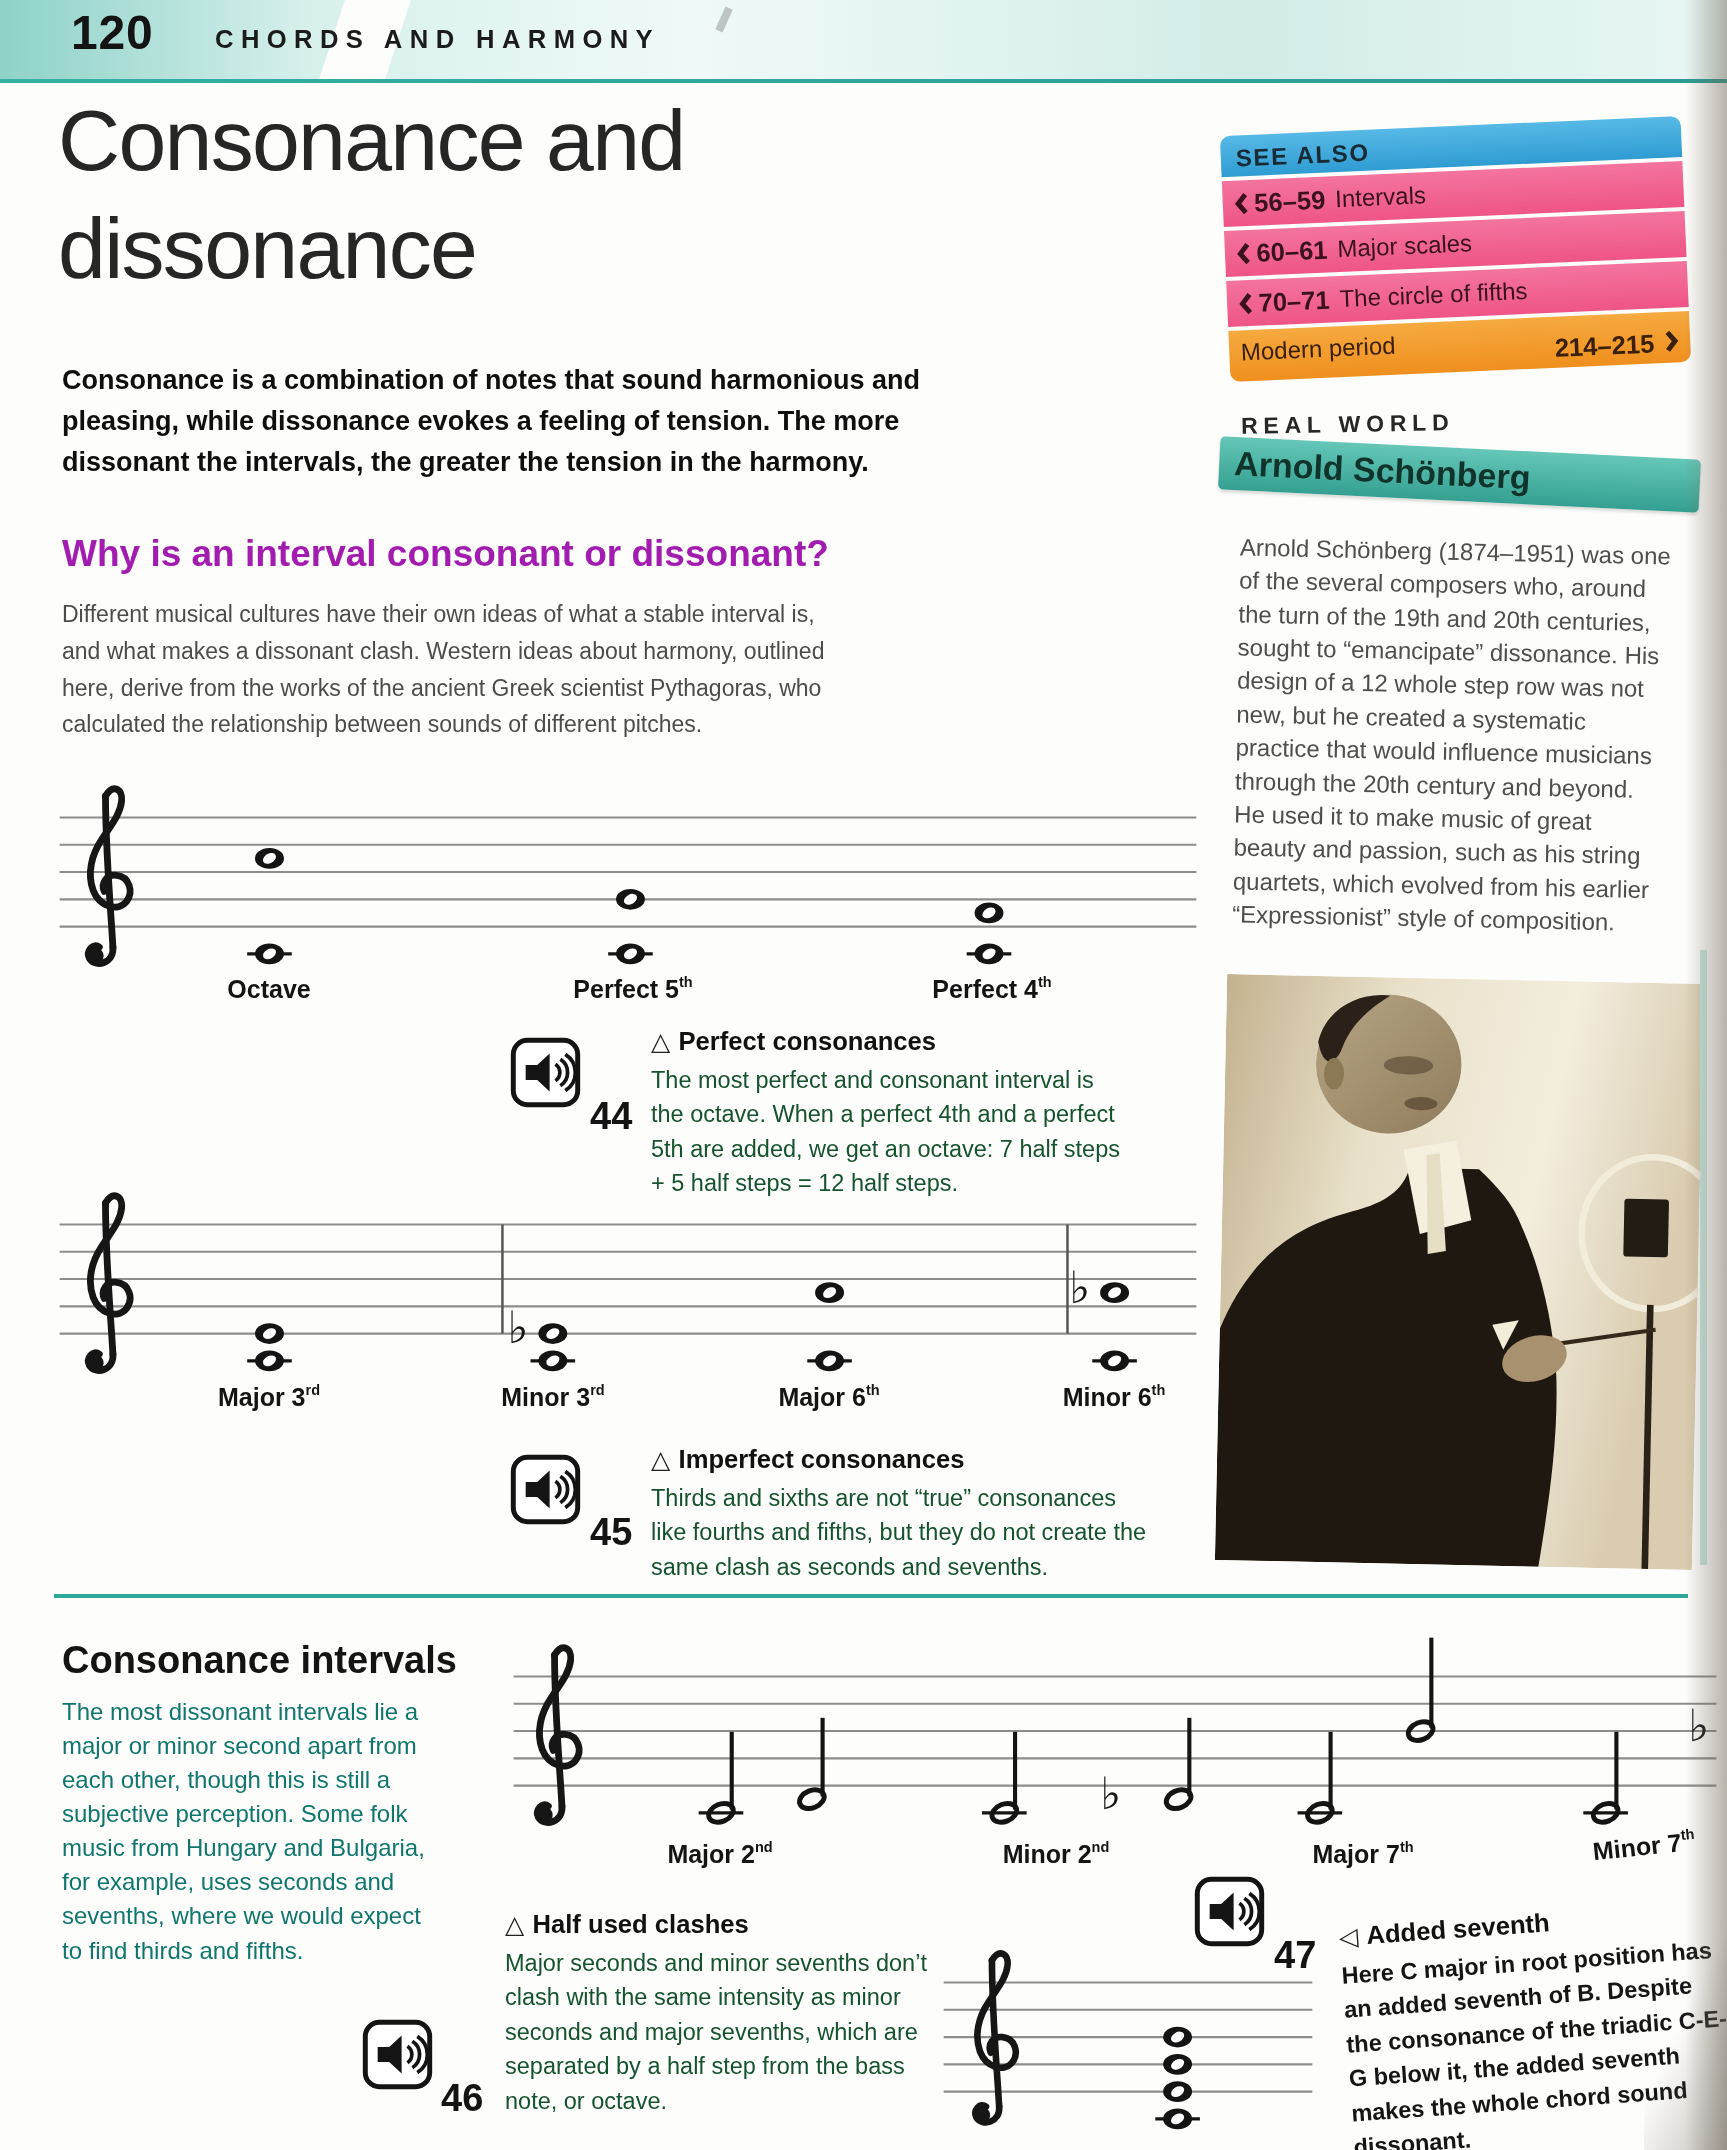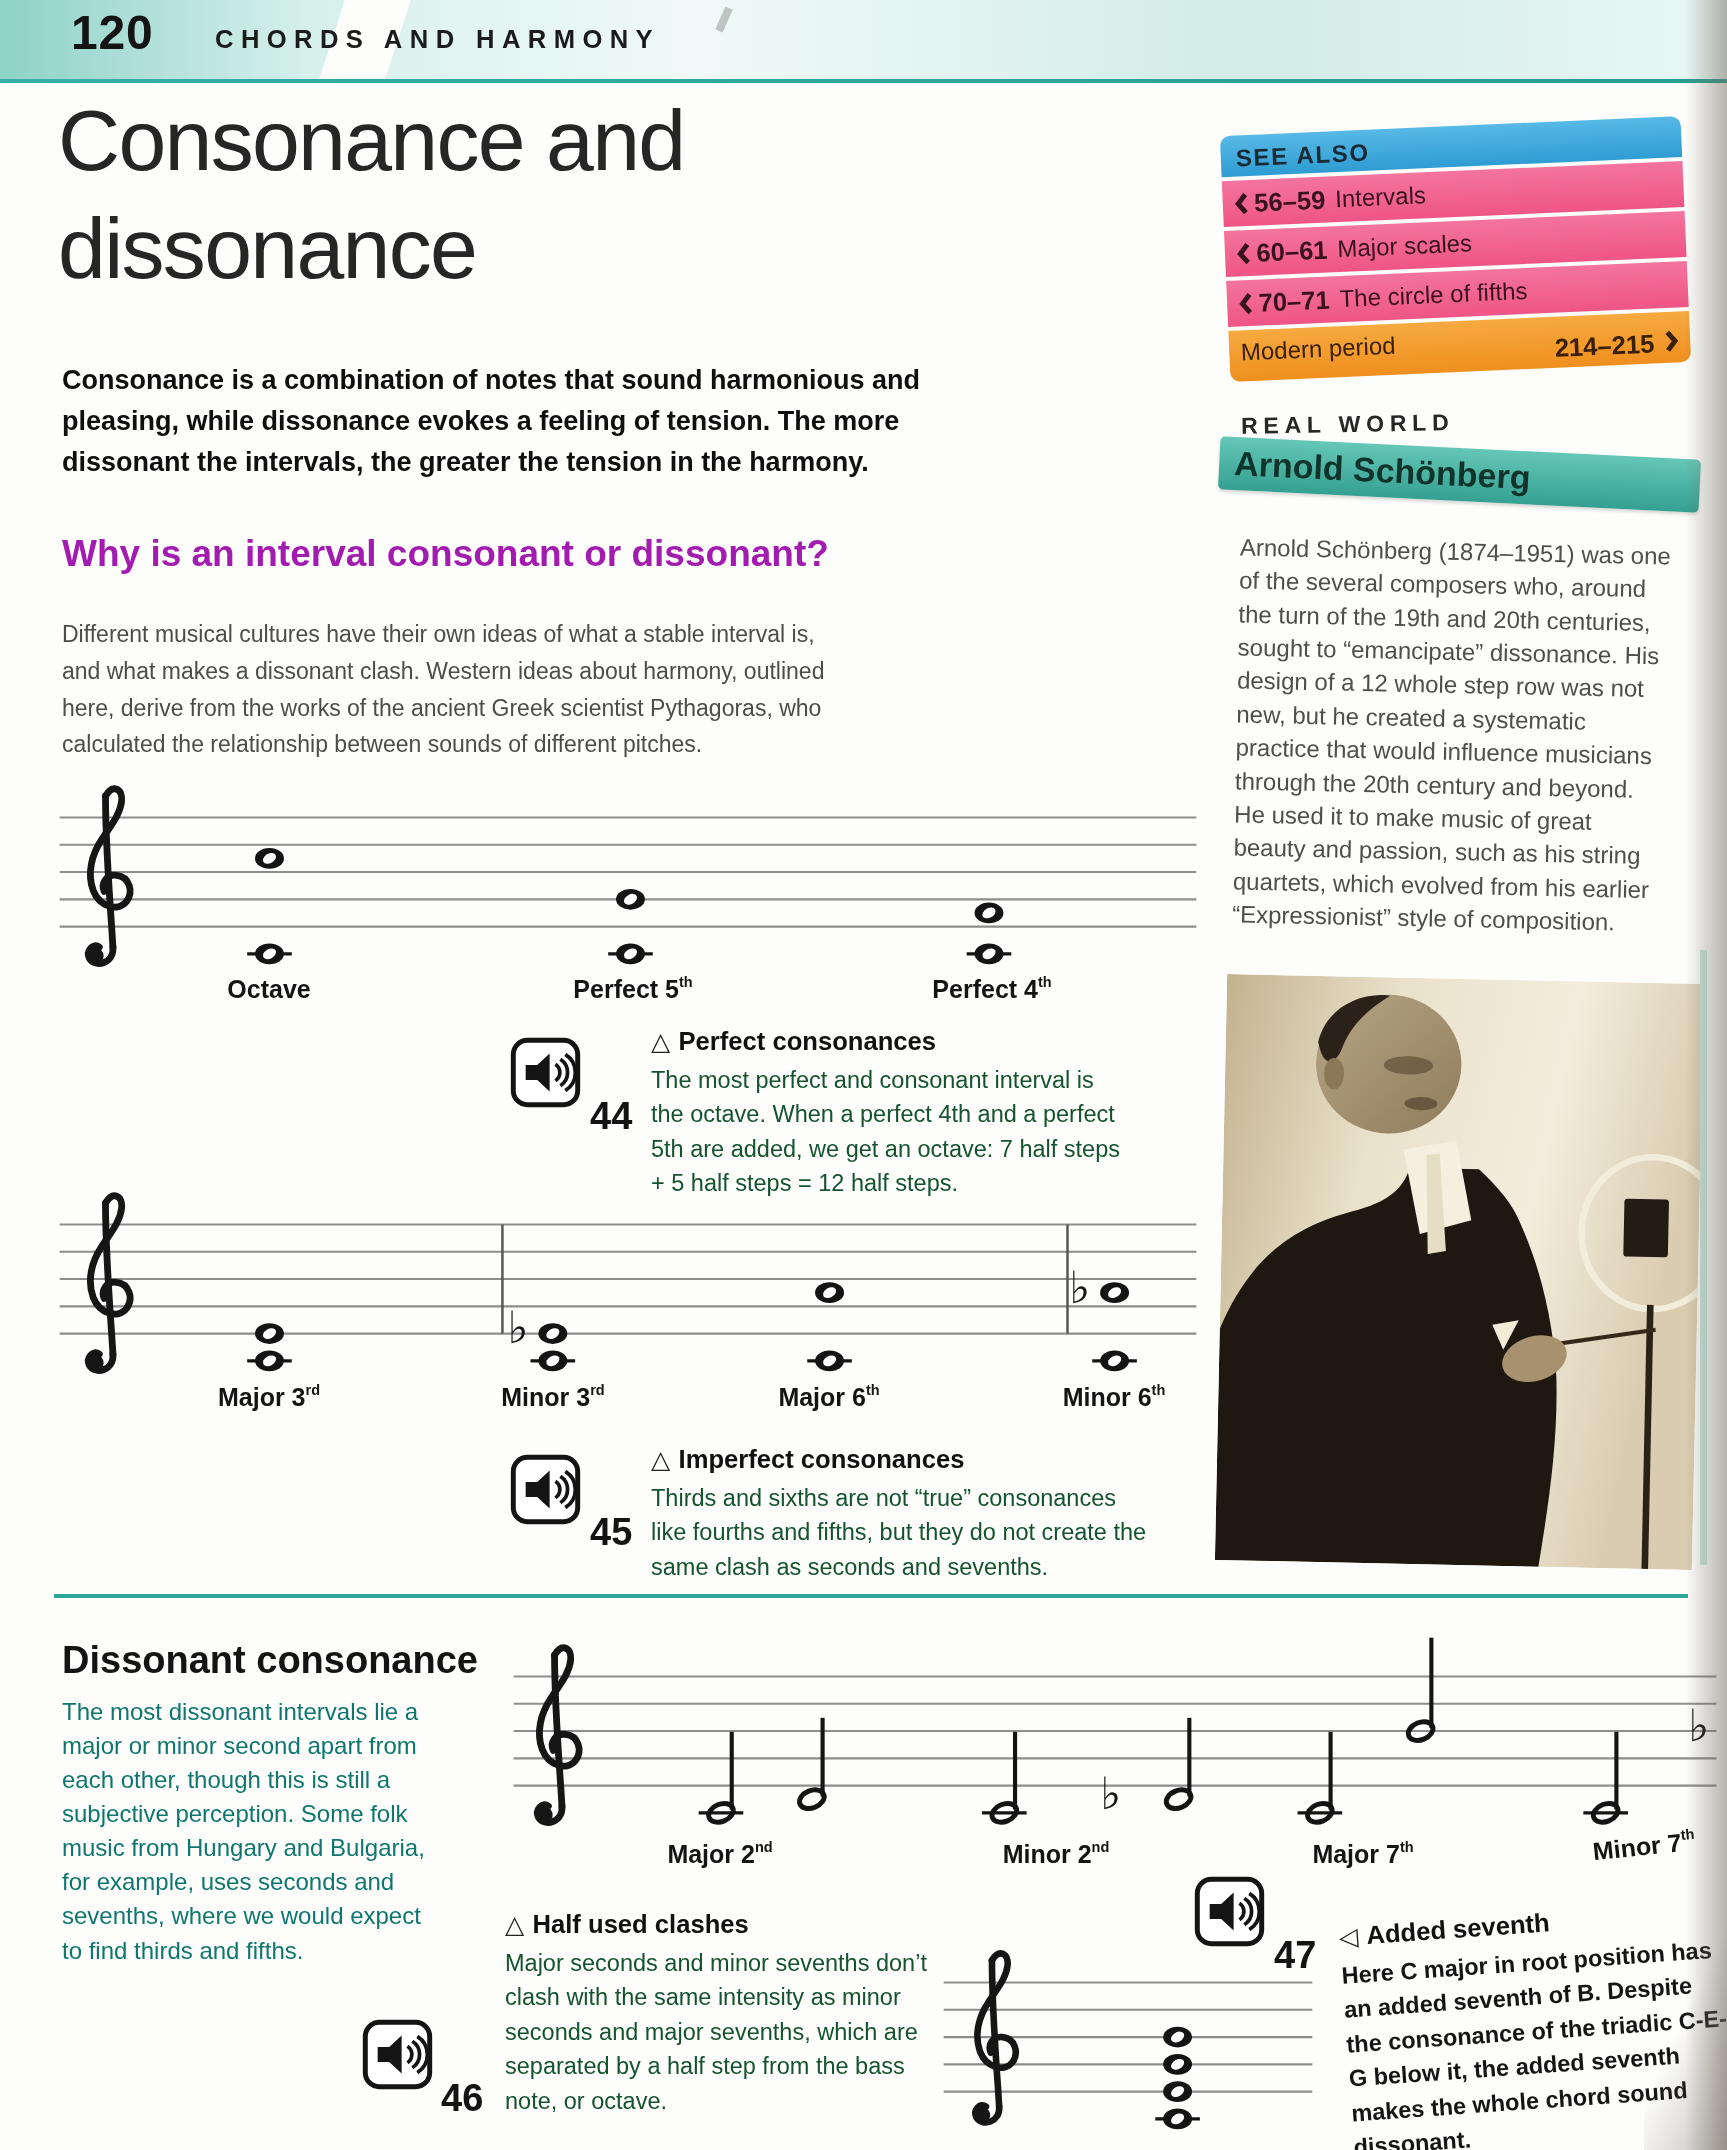--- a/index.html
+++ b/index.html
@@ -12,21 +12,21 @@
   .band-wedge{left:332px;top:0;width:66px;height:79px;background:#fdfdfb;transform:skewX(-18deg);}
   .page-num{left:71px;top:5px;font-size:48px;font-weight:bold;color:#141414;letter-spacing:0.8px;}
   .chapter{left:215px;top:25px;font-size:25.6px;font-weight:bold;letter-spacing:7.4px;color:#1b1b1b;}
   .slash{left:720px;top:6.6px;width:8.3px;height:25px;background:#a9aeab;transform:rotate(24deg);opacity:.7;}
   .rule{left:0;top:79px;width:1728px;height:4.1px;background:linear-gradient(to right,#35b0a2,#2a9d90);}
   
   .h1{left:58px;top:87px;width:826px;font-size:86px;line-height:1.25;letter-spacing:-1.7px;
       font-weight:400;color:#262626;}
   .intro{left:62px;top:360px;width:909px;font-size:27px;font-weight:bold;line-height:1.52;color:#0f0f0f;}
   .h2{left:62px;top:533px;font-size:37px;font-weight:bold;color:#a21caf;}
-  .why-body{left:62px;top:596px;width:793px;font-size:23px;line-height:1.6;color:#4c4c4c;margin-top:20px;}
+  .why-body{left:62px;top:596px;width:793px;font-size:23px;line-height:1.6;color:#4c4c4c;}
   
   .ivl{transform:translateX(-50%);font-size:25px;font-weight:bold;color:#141414;white-space:nowrap;}
   .ivl sup{font-size:58%;position:relative;top:-1.7px;}
   
   .cap-h{font-size:25.6px;font-weight:bold;color:#111;}
   .cap-h .mk{font-weight:400;font-size:25px;margin-right:8.3px;color:#222;}
   .cap-b{font-size:23.5px;line-height:1.47;color:#14532d;margin-top:6.6px;}
   .audio-num{font-size:38px;font-weight:bold;color:#141414;margin-top:36px;}
   .divider{left:54px;top:1594px;width:1634px;height:4.1px;background:#2ba89a;}
   .h2b{left:62px;top:1639px;font-size:38px;font-weight:bold;color:#141414;}
@@ -179,21 +179,21 @@
       <use href="#audioicon"></use>
     </svg>
   <div class="abs audio-num" style="left:590px;top:1475px">45</div>
   <div class="abs" style="left:651px;top:1445px;width:496px">
     <div class="cap-h"><span class="mk">△</span><span>Imperfect consonances</span></div>
     <div class="cap-b">Thirds and sixths are not “true” consonances like fourths and fifths, but they do not create the same clash as seconds and sevenths.</div>
   </div>
 
   <div class="abs divider"></div>
 
-  <div class="abs h2b">Dissonant consonance</div>
+  <div class="abs h2b">Consonance intervals</div>
   <div class="abs diss-body">The most dissonant intervals lie a major or minor second apart from each other, though this is still a subjective perception. Some folk music from Hungary and Bulgaria, for example, uses seconds and sevenths, where we would expect to find thirds and fifths.</div>
   <svg class="abs" style="left:362px;top:2019px" width="71" height="71" viewBox="0 0 86 86">
       <use href="#audioicon"></use>
     </svg>
   <div class="abs audio-num" style="left:441px;top:2041px">46</div>
 
   <svg class="abs" style="left:512px;top:1631px" width="1206" height="248" viewBox="0 0 1460 300">
     <g stroke="#8d8d8d" stroke-width="2.6">
       <path d="M2 55 H1458"></path>
         <path d="M2 88 H1458"></path>

